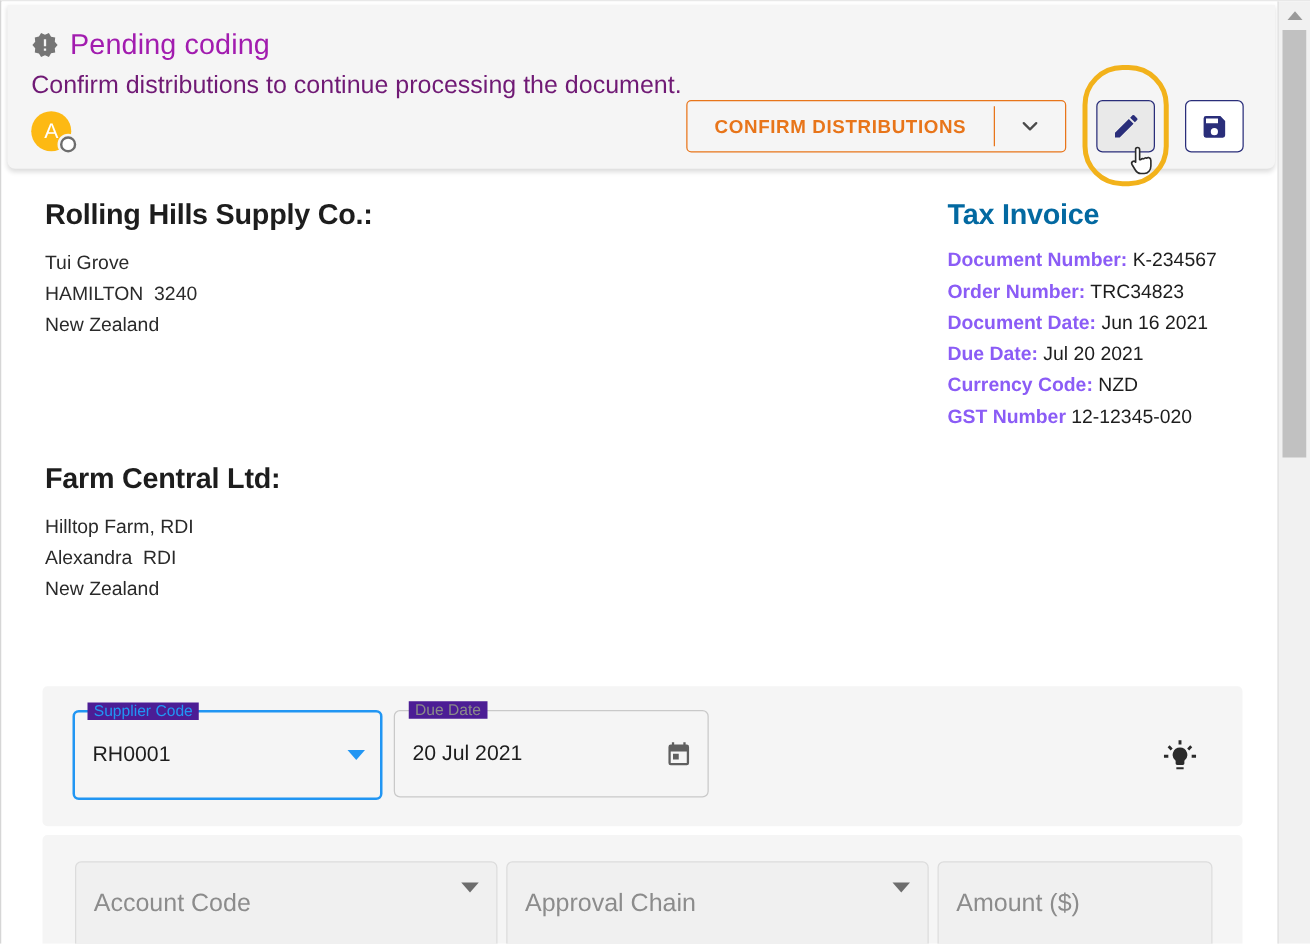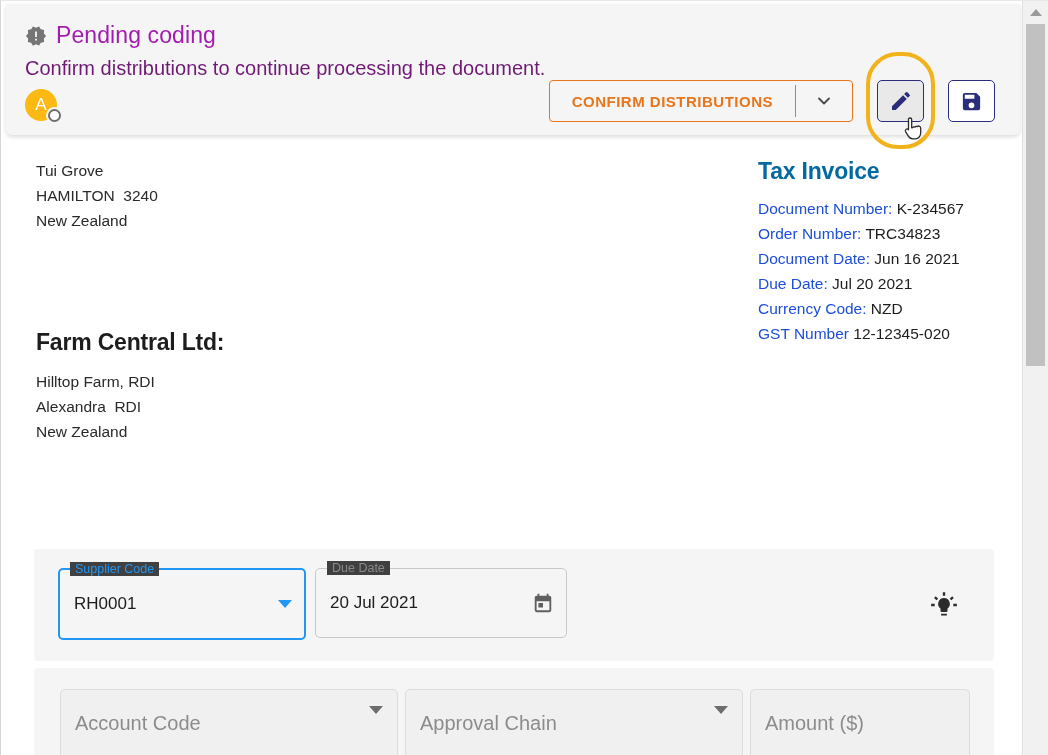--- a/index.html
+++ b/index.html
@@ -133,21 +133,21 @@
     font-size: 23px; font-weight: bold; color: #1d1d1d;
     margin: 0 0 13px 0; letter-spacing: -.2px;
   }
   .party-line { font-size: 15.5px; color: #2a2a2a; line-height: 25px; white-space: pre; }
   #party-two { margin-top: 96px; }
   #invoice-title {
     font-size: 23px; font-weight: bold; color: #0369a1;
     margin: 0 0 11px 0; letter-spacing: -.2px;
   }
   .inv-row { font-size: 15.5px; line-height: 25px; color: #1d1d1d; }
-  .inv-label { color: #1d4ed8; }
+  .inv-label { color: #8b5cf6; font-weight: bold; }
 
   
   #panel-top {
     position: absolute; left: 33px; top: 548px;
     width: 960px; height: 112px;
     background: #f5f5f5; border-radius: 4px;
   }
   #panel-bottom {
     position: absolute; left: 33px; top: 667px;
     width: 960px; height: 88px;
@@ -156,21 +156,21 @@
 
   
   .mfield {
     position: absolute;
     border: 1px solid #c9c9c9; border-radius: 5px;
     background: transparent;
   }
   .mfield.focused { border: 2px solid #2196F3; }
   .mfield .legend {
     position: absolute; top: -8px; left: 11px;
-    padding: 0 5px; background: #404040;
+    padding: 0 5px; background: #4c1d95;
     font-size: 12.5px; color: #8a8a8a; line-height: 14px;
   }
   .mfield.focused .legend { color: #2196F3; left: 10px; }
   .mfield .value {
     position: absolute; left: 14px; top: 50%;
     transform: translateY(-50%);
     font-size: 17px; color: #1d1d1d;
   }
   .mfield .trail {
     position: absolute; right: 12px; top: 50%;
@@ -268,20 +268,21 @@
         <svg width="23" height="23" viewBox="0 0 24 24" fill="#2A2E7A">
           <path d="M17 3H5a2 2 0 00-2 2v14a2 2 0 002 2h14a2 2 0 002-2V7l-4-4zm-5 16a3 3 0 110-6 3 3 0 010 6zm3-10H5V5h10v4z"></path>
         </svg>
       </div>
 
     </div>
   </div>
 
   <div id="doc-left">
     <div>
+      <h2 class="party-name">Rolling Hills Supply Co.:</h2>
       <div class="party-line">Tui Grove</div>
       <div class="party-line">HAMILTON  3240</div>
       <div class="party-line">New Zealand</div>
     </div>
     <div id="party-two">
       <h2 class="party-name">Farm Central Ltd:</h2>
       <div class="party-line">Hilltop Farm, RDI</div>
       <div class="party-line">Alexandra  RDI</div>
       <div class="party-line">New Zealand</div>
     </div>

